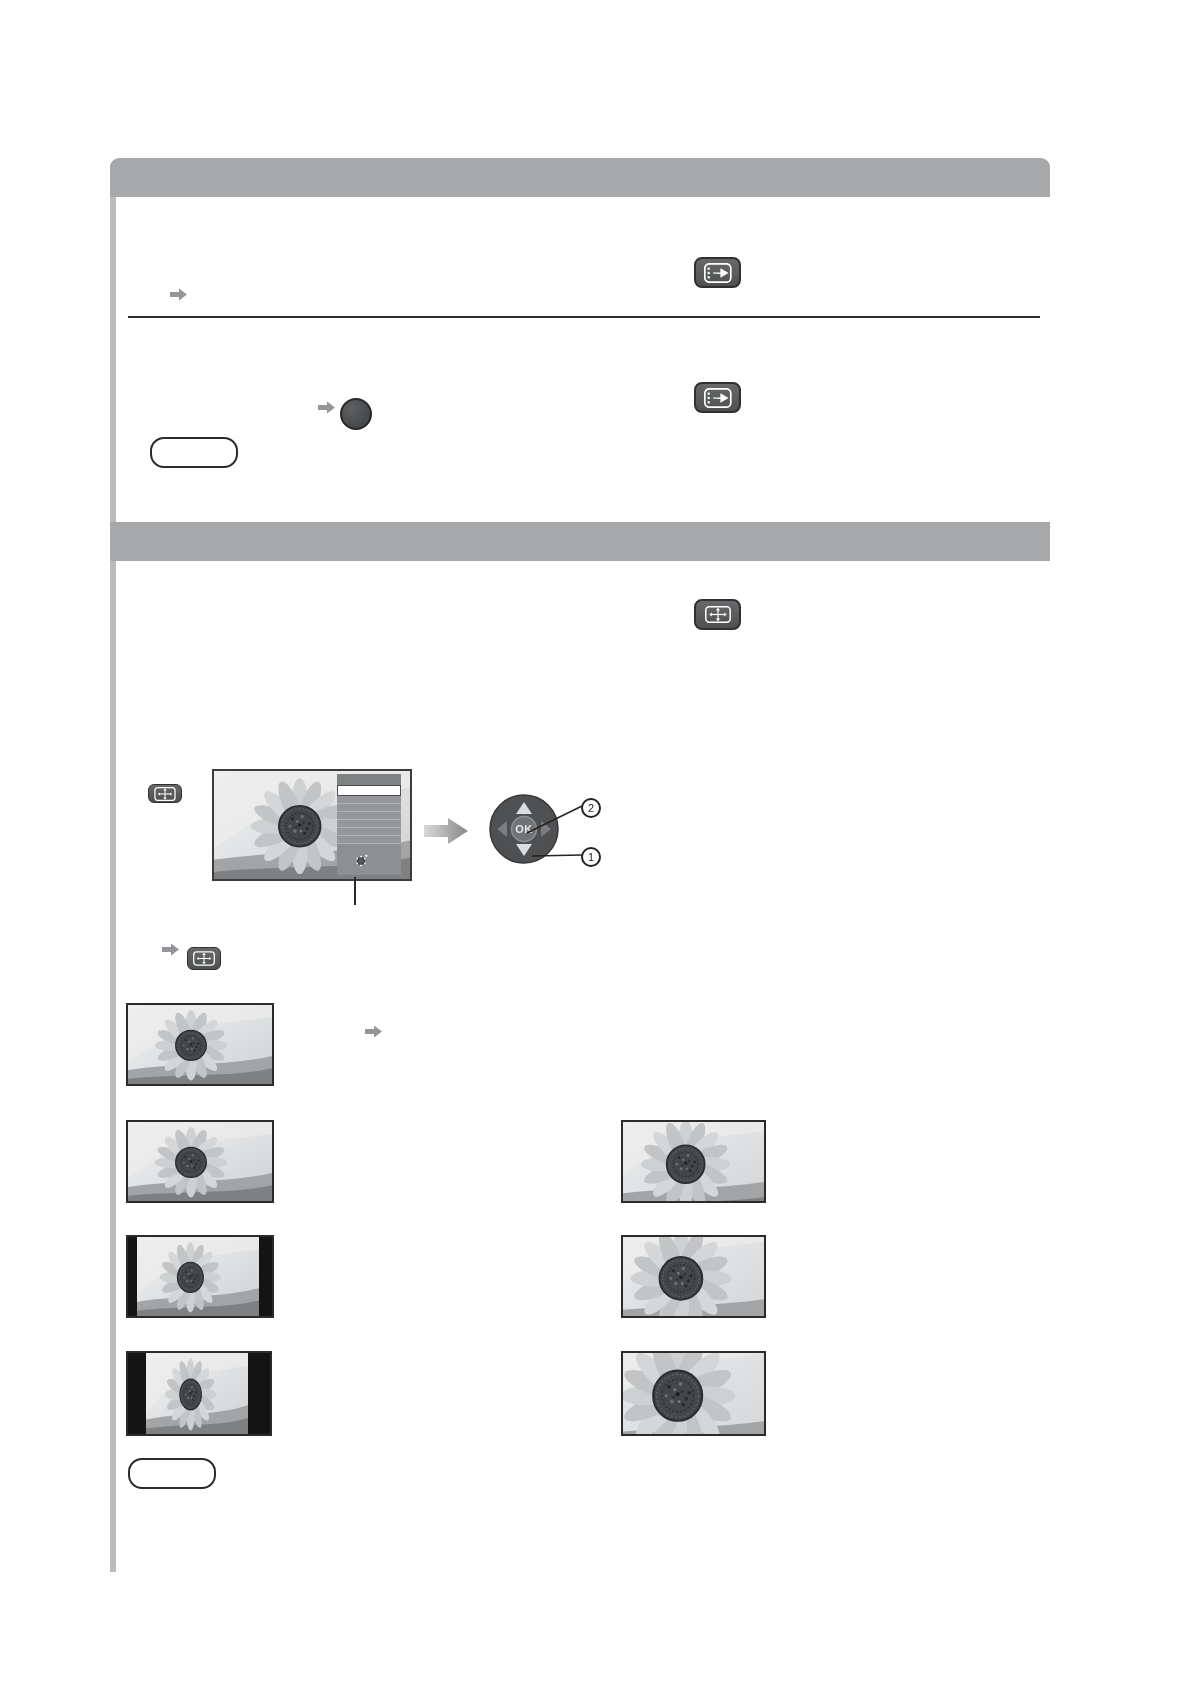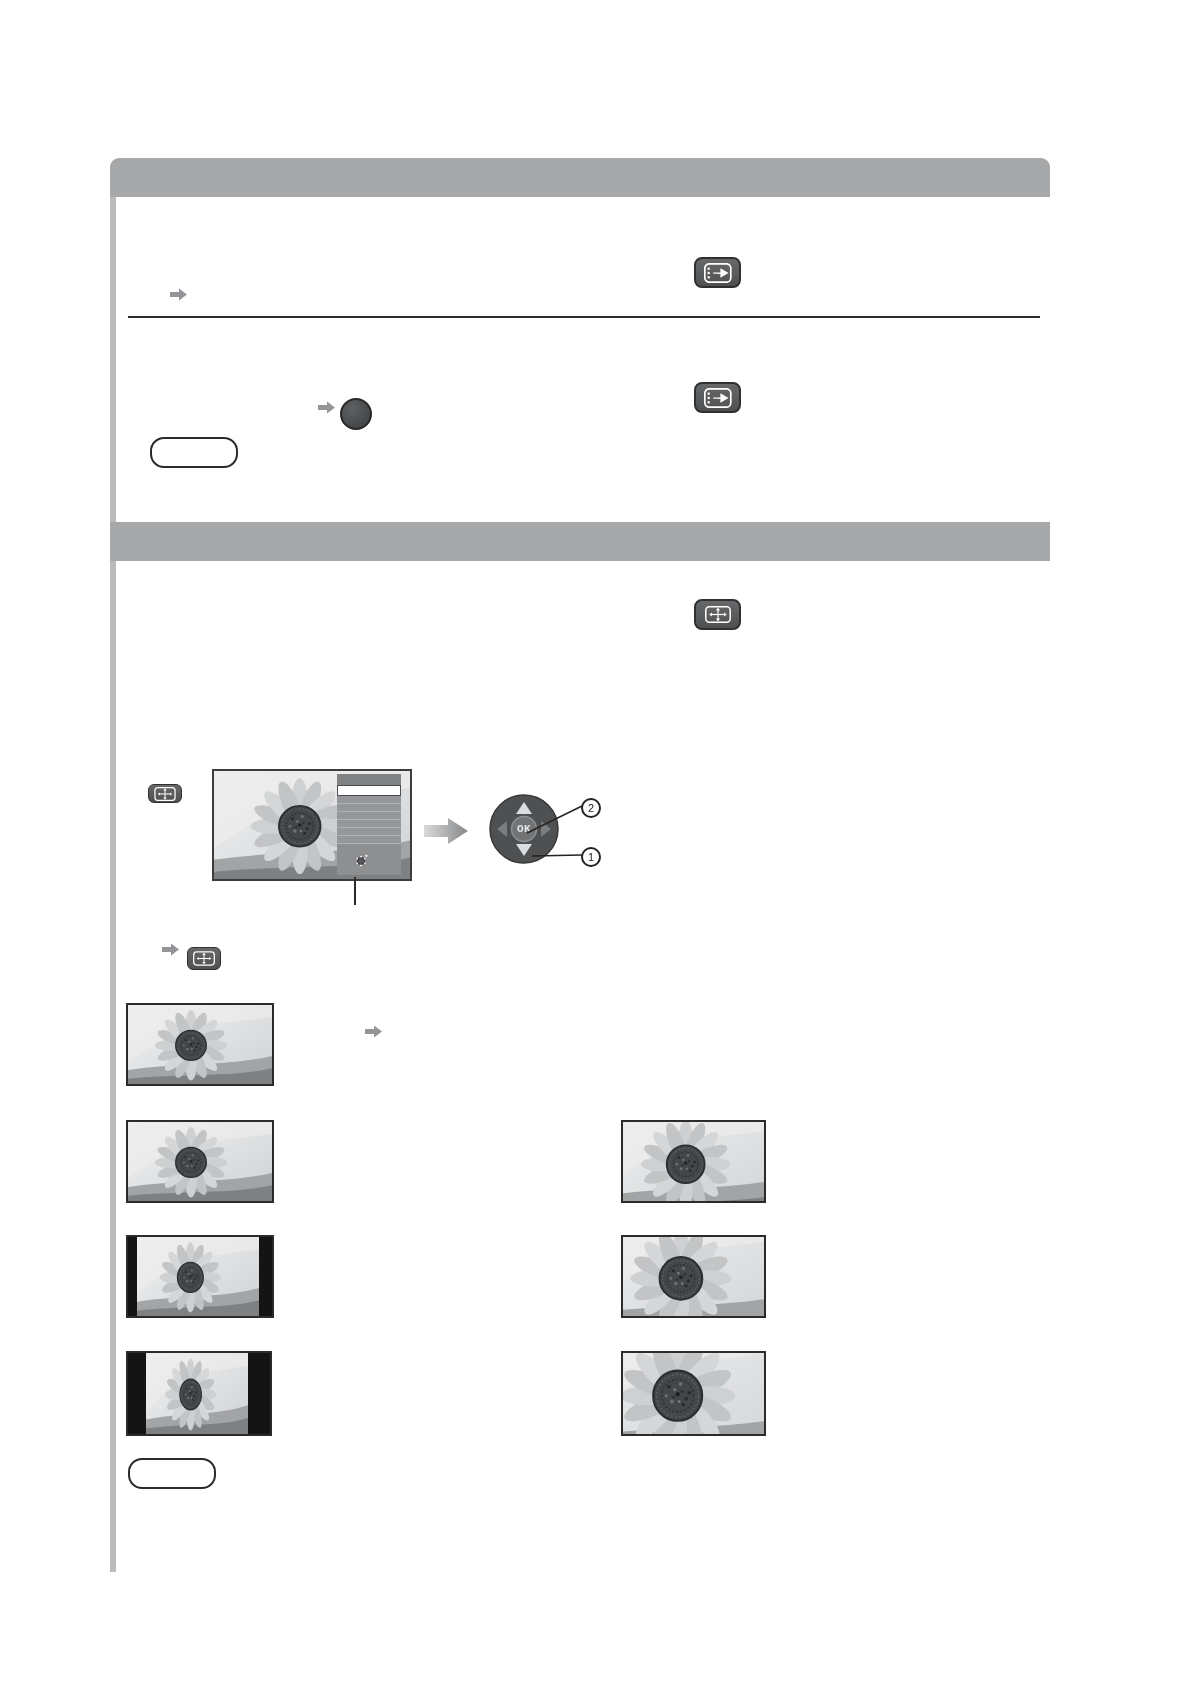--- a/index.html
+++ b/index.html
@@ -30,21 +30,21 @@
   .menu-sel{height:9px;background:#ffffff;border:1px solid #4a4c4e;}
   .menu-row{height:7px;background:#95979a;border-bottom:1px solid #b0b2b4;}
   .menu-foot{flex:1;background:#8d8f91;position:relative;}
   .callout-num{
     border:2px solid #222;border-radius:50%;background:#fff;color:#222;
     width:16px;height:16px;font-size:11px;display:flex;align-items:center;justify-content:center;
   }
   .ok-label{
     position:absolute;left:0;top:0;width:100%;height:100%;
     display:flex;align-items:center;justify-content:center;
-    color:#e4e5e6;font-size:11px;font-weight:bold;letter-spacing:.5px;font-family:Liberation Mono, monospace;
+    color:#e4e5e6;font-size:11px;font-weight:bold;letter-spacing:.5px;
   }
   .circle-btn{
     border-radius:50%;border:2px solid #26282a;
     background:radial-gradient(circle at 35% 30%,#5e6062,#3c3e40);
   }
 </style>
 </head>
 <body>
 
 <svg width="0" height="0" style="position:absolute" aria-hidden="true">

